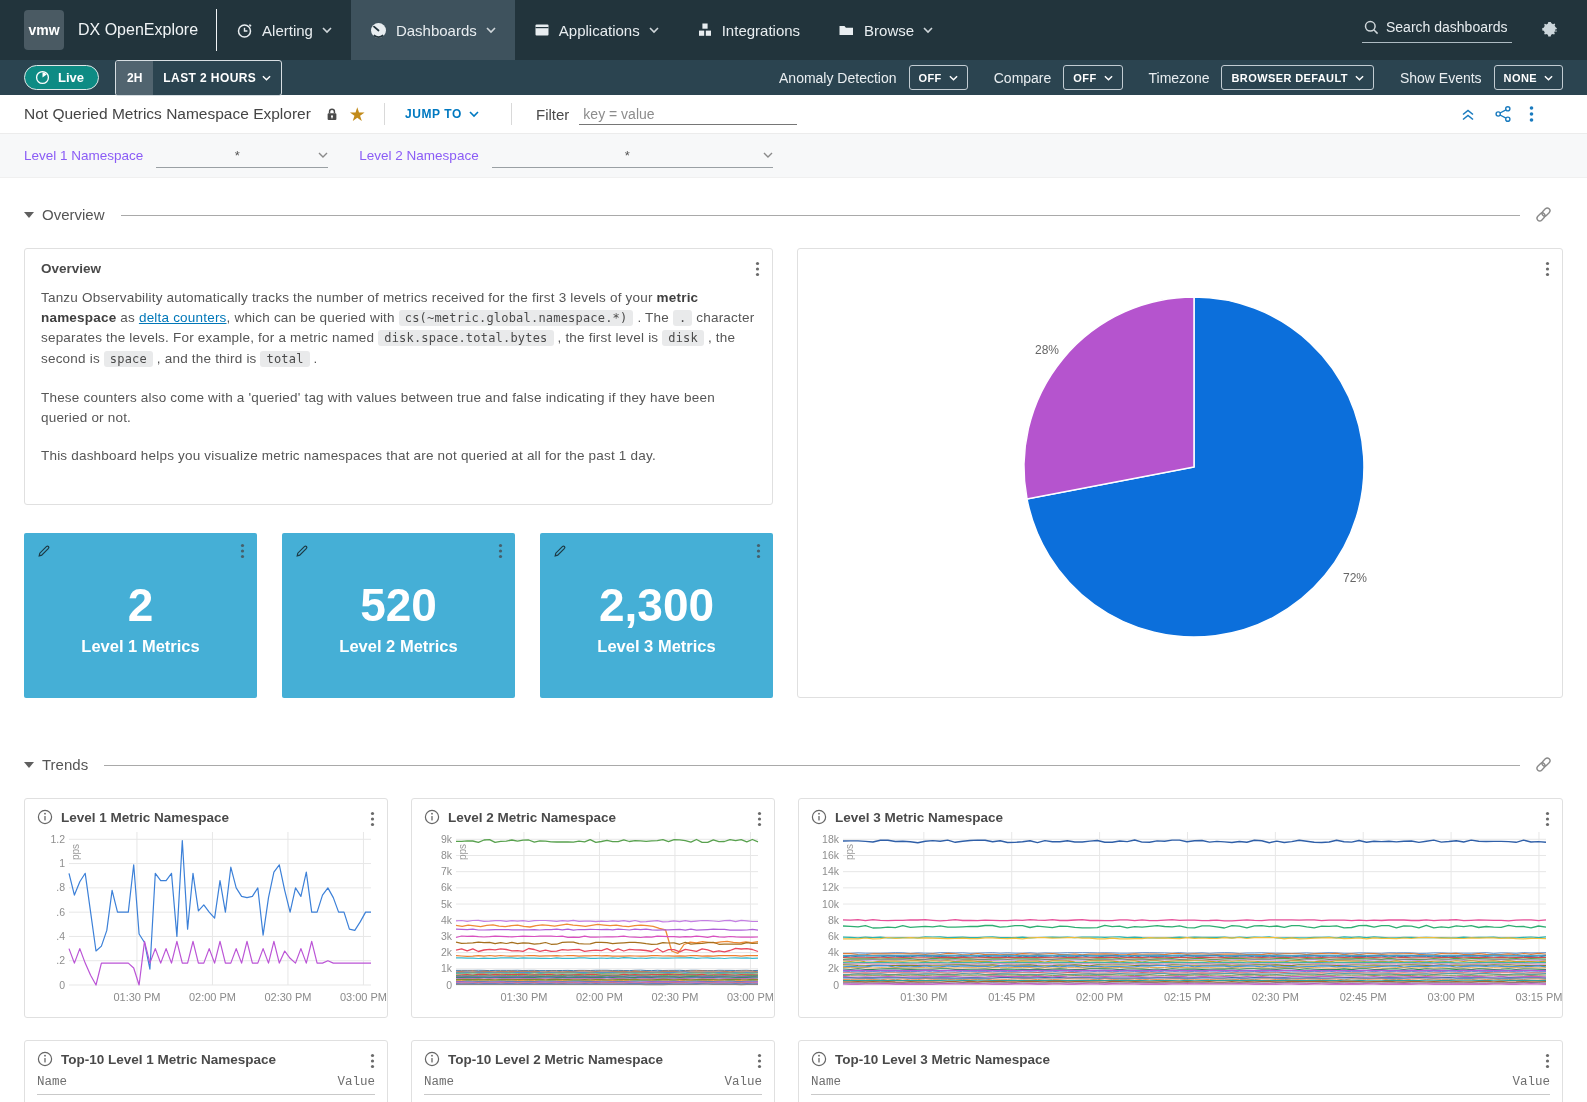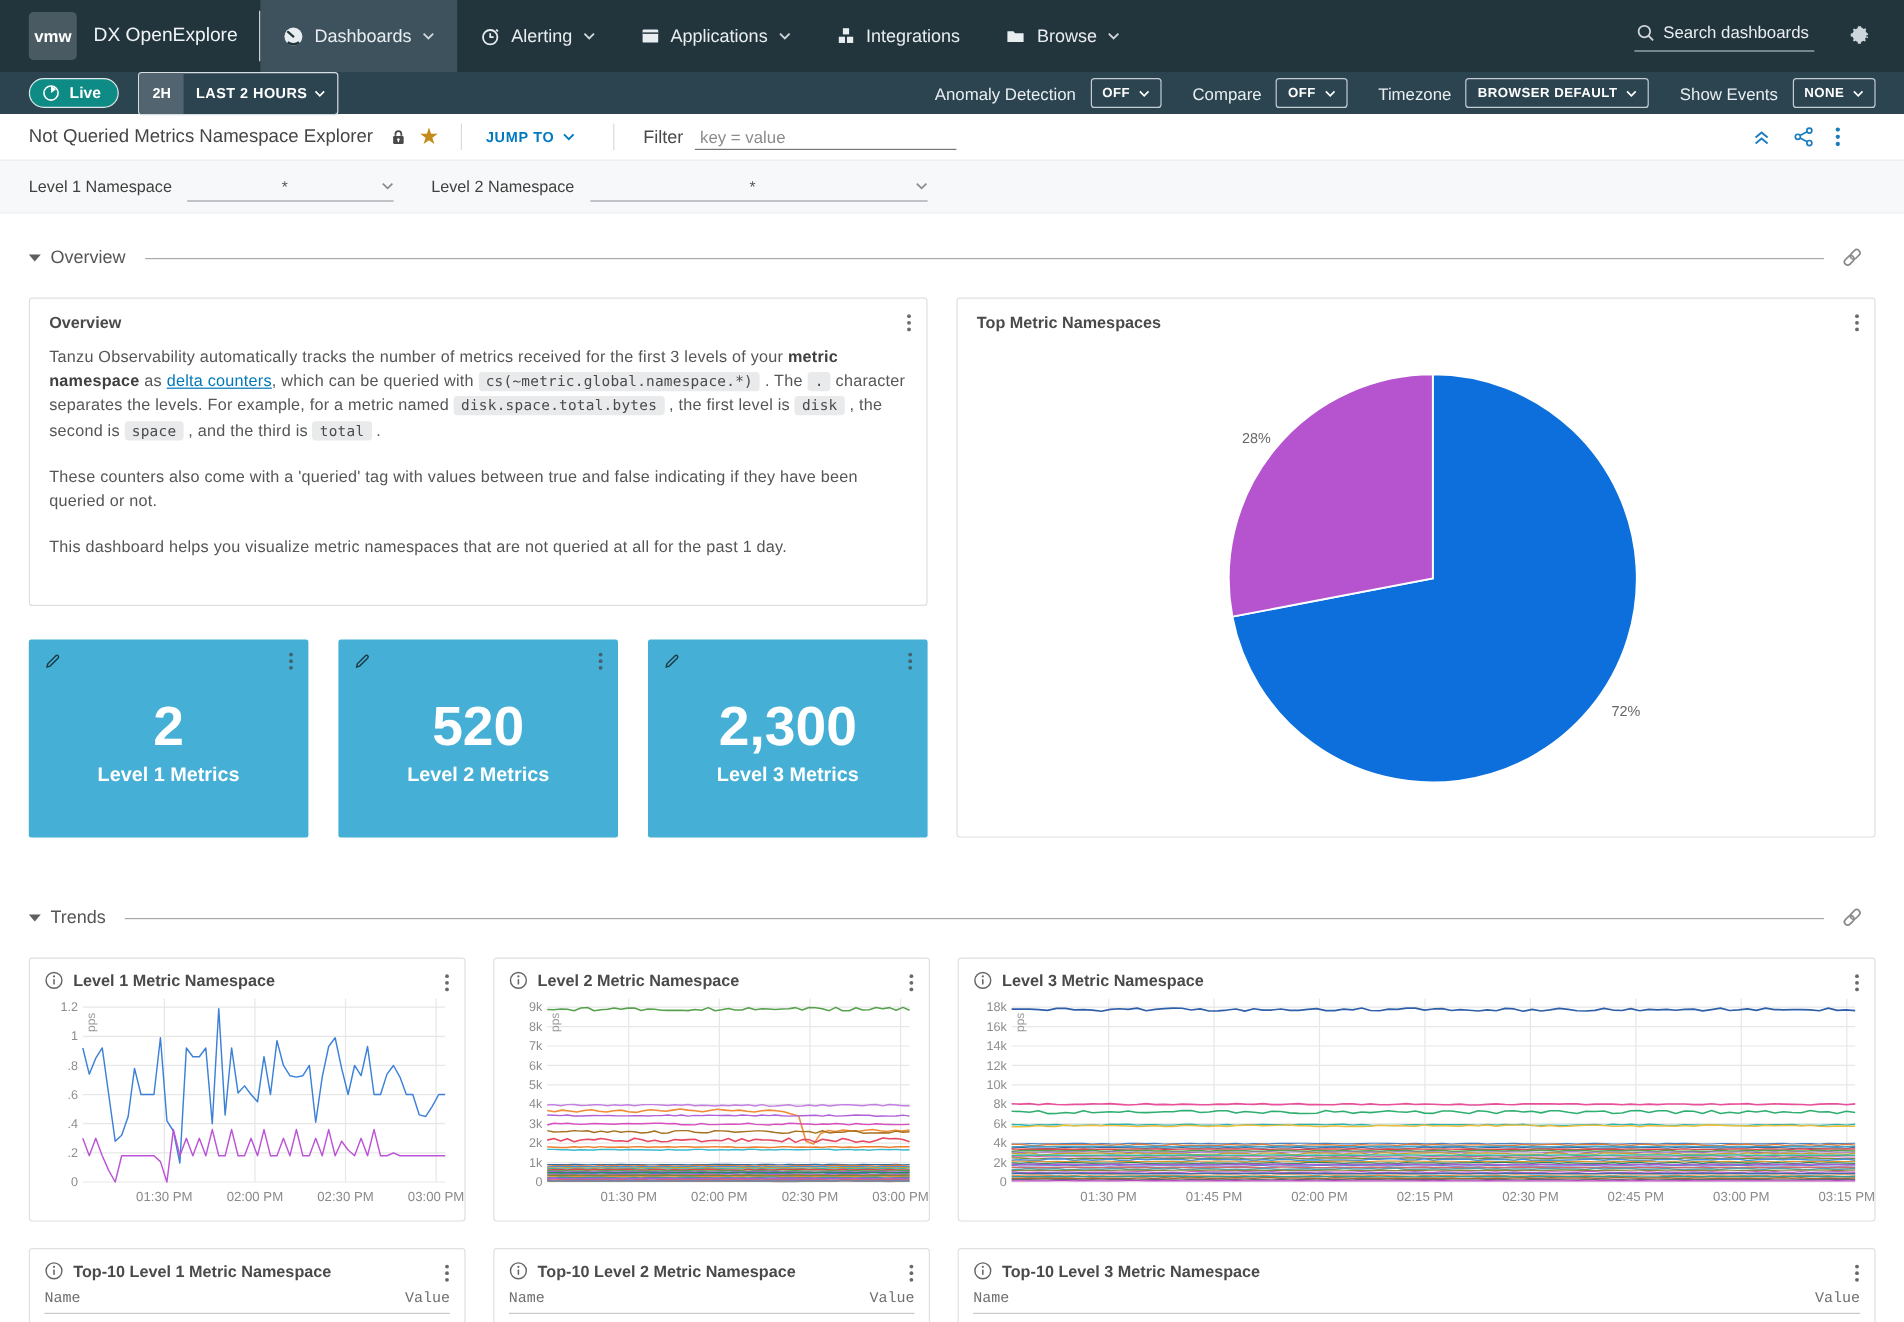--- a/index.html
+++ b/index.html
@@ -32,21 +32,21 @@
 .titlebar{height:38px;background:#fff;display:flex;align-items:center;padding:0 12px 0 24px}
 .db-title{font-size:15.5px;color:#454545}
 .vdiv{width:1px;height:22px;background:#d9d9d9}
 .jumpto{display:flex;align-items:center;gap:7px;color:#0079c1;font-size:12px;font-weight:bold;letter-spacing:.6px}
 .filter-label{font-size:15px;color:#4a4a4a}
 .filter-input{width:218px;border:none;border-bottom:1px solid #767676;font-size:14px;color:#333;padding:2px 4px;background:transparent;font-family:"Liberation Sans",sans-serif}
 .filter-input::placeholder{color:#8c8c8c}
 .title-icons{margin-left:auto;display:flex;align-items:center;gap:17px;padding-right:41px}
 
 .paramsbar{height:45px;background:#f7f8f9;border-top:1px solid #ececec;border-bottom:1px solid #f0f0f0;display:flex;align-items:center;padding:0 24px}
-.param-label{font-size:13.5px;color:#404040}
+.param-label{font-size:13.5px;color:#8b5cf6}
 .param-select{display:flex;align-items:center;border-bottom:1px solid #9aa0a4;height:24px;margin-left:13px;position:relative}
 .param-select .val{flex:1;text-align:center;font-size:13px;color:#555}
 
 .main{padding:0 24px}
 .section-hd{display:flex;align-items:center;margin-top:26px;height:20px}
 .tri{width:0;height:0;border-left:5px solid transparent;border-right:5px solid transparent;border-top:6px solid #5f5f5f;margin-top:2px}
 .section-label{font-size:15px;color:#555;margin-left:8px}
 .section-line{flex:1;border-top:1px solid #a9a9a9;margin:2px 14px 0 16px}
 .link-ic{margin-right:10px}
 .row1{display:flex;gap:24px;margin-top:24px}
@@ -86,42 +86,42 @@
 </head>
 <body>
 
 <nav class="topnav">
   <div class="brand">
     <div class="vmw">vmw</div>
     <div class="prod">DX OpenExplore</div>
   </div>
   <div class="nav-div"></div>
   <div class="nav-items">
+    <div class="nav-item">
+      <span>
+          <svg width="17" height="17" viewBox="0 0 17 17">
+            <circle cx="8.5" cy="9" r="6" fill="none" stroke="#e8edf0" stroke-width="1.5"></circle>
+            <path d="M8.5 5.8 V9 H11.4" fill="none" stroke="#e8edf0" stroke-width="1.4"></path>
+            <path d="M13.4 2.6 l1.6 1.6" stroke="#e8edf0" stroke-width="1.5"></path>
+          </svg>
+        </span>
+      <span>Alerting</span>
+      <svg class="caret" width="10" height="6" viewBox="0 0 10 6">
+          <path d="M1 1 l4 4 4-4" stroke="#cfd6da" stroke-width="1.6" fill="none"></path>
+        </svg>
+    </div>
     <div class="nav-item active">
       <span>
           <svg width="17" height="17" viewBox="0 0 17 17">
             <circle cx="8.5" cy="8.5" r="7.5" fill="#e8edf0"></circle>
             <path d="M8.5 8.5 L4 4.6" stroke="#22343c" stroke-width="1.8" stroke-linecap="round"></path>
             <path d="M3.7 13.2 A7.5 7.5 0 0 0 13.3 13.2" fill="none" stroke="#22343c" stroke-width="2"></path>
           </svg>
         </span>
       <span>Dashboards</span>
-      <svg class="caret" width="10" height="6" viewBox="0 0 10 6">
-          <path d="M1 1 l4 4 4-4" stroke="#cfd6da" stroke-width="1.6" fill="none"></path>
-        </svg>
-    </div>
-    <div class="nav-item">
-      <span>
-          <svg width="17" height="17" viewBox="0 0 17 17">
-            <circle cx="8.5" cy="9" r="6" fill="none" stroke="#e8edf0" stroke-width="1.5"></circle>
-            <path d="M8.5 5.8 V9 H11.4" fill="none" stroke="#e8edf0" stroke-width="1.4"></path>
-            <path d="M13.4 2.6 l1.6 1.6" stroke="#e8edf0" stroke-width="1.5"></path>
-          </svg>
-        </span>
-      <span>Alerting</span>
       <svg class="caret" width="10" height="6" viewBox="0 0 10 6">
           <path d="M1 1 l4 4 4-4" stroke="#cfd6da" stroke-width="1.6" fill="none"></path>
         </svg>
     </div>
     <div class="nav-item">
       <span>
           <svg width="16" height="16" viewBox="0 0 16 16">
             <rect x="1.5" y="2.5" width="13" height="11" rx="1" fill="#e8edf0"></rect>
             <line x1="1.5" y1="5.6" x2="14.5" y2="5.6" stroke="#22343c" stroke-width="1.2"></line>
           </svg>
@@ -345,21 +345,20 @@
               <circle cx="2.5" cy="8" r="1.6" fill="#46606c"></circle>
               <circle cx="2.5" cy="13.5" r="1.6" fill="#46606c"></circle>
             </svg>
           <div class="num">2,300</div>
           <div class="lbl">Level 3 Metrics</div>
         </div>
       </div>
     </div>
 
     <div class="card pie-card">
-      <div class="card-title">Top Metric Namespaces</div>
       <svg class="kebab" width="5" height="16" viewBox="0 0 5 16">
           <circle cx="2.5" cy="2.5" r="1.6" fill="#6a6a6a"></circle>
           <circle cx="2.5" cy="8" r="1.6" fill="#6a6a6a"></circle>
           <circle cx="2.5" cy="13.5" r="1.6" fill="#6a6a6a"></circle>
         </svg>
       <svg id="pie" width="732" height="406" style="margin-top:8px">
           <path d="M380,198 L380.0,28.0 A170,170 0 1 1 213.0,229.9 Z" fill="#0c6fdb" stroke="#fff" stroke-width="1.5"></path>
           <path d="M380,198 L213.0,229.9 A170,170 0 0 1 380.0,28.0 Z" fill="#b554ce" stroke="#fff" stroke-width="1.5"></path>
           <text class="pielab" x="529" y="313">72%</text>
           <text class="pielab" x="221" y="85">28%</text>

